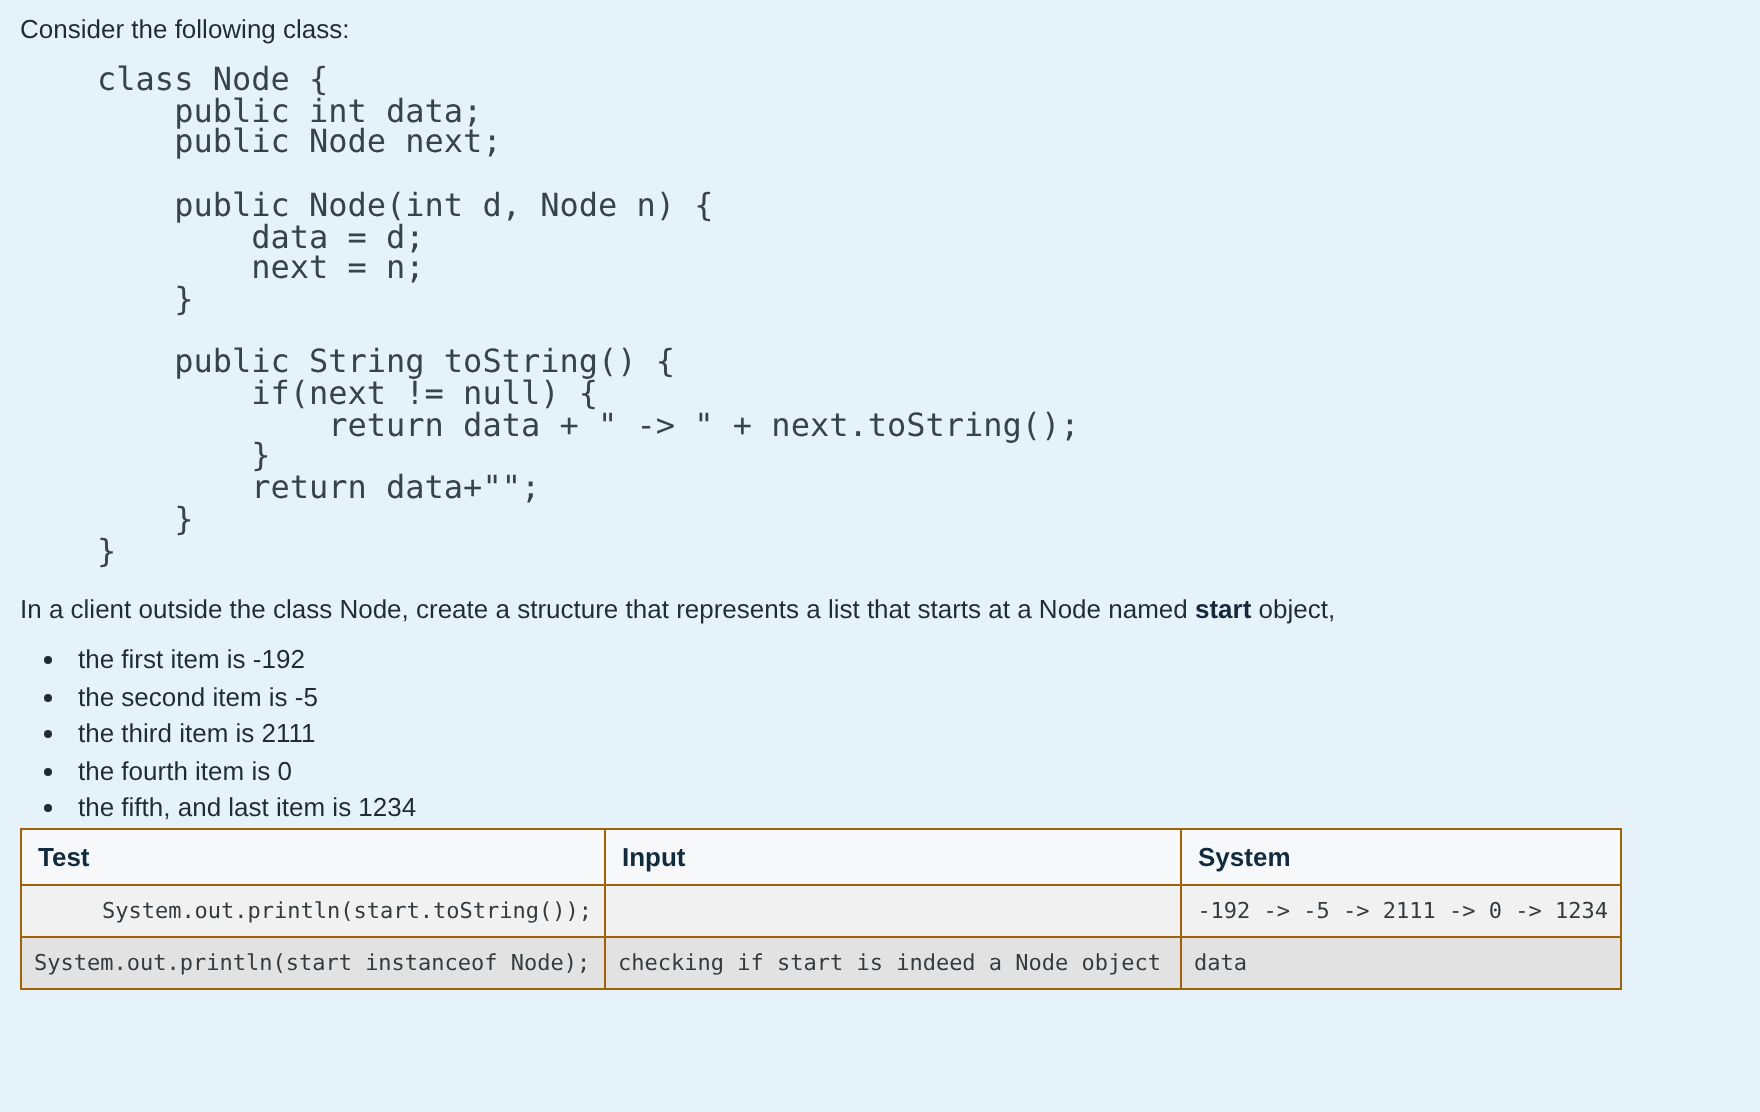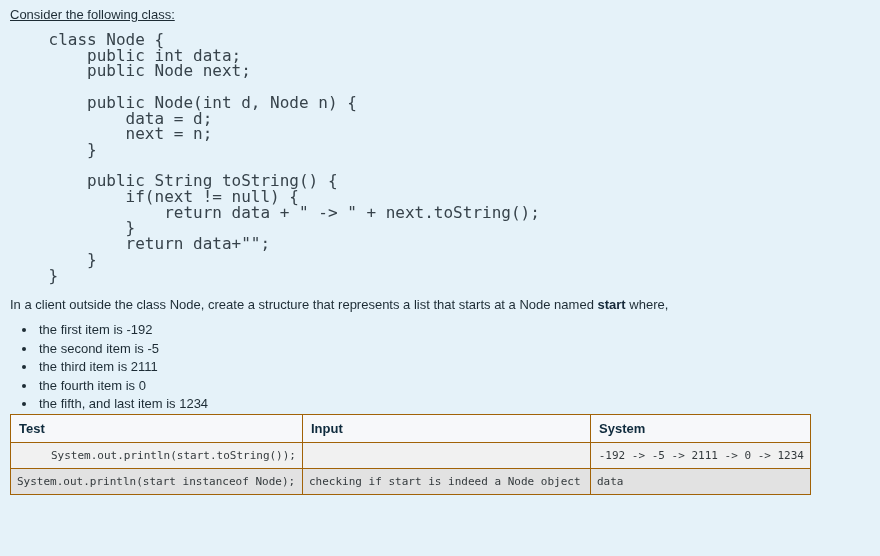--- a/index.html
+++ b/index.html
@@ -6,21 +6,21 @@
   body {
     width: 880px; height: 556px;
     background: #e5f2f9;
     font-family: "Liberation Sans", sans-serif;
     font-size: 13px;
     color: #1d2c35;
     overflow: hidden;
   }
   .page { padding: 7px 10px 0 10px; box-sizing: border-box; }
 
-  .intro { margin: 0 0 9px 0; line-height: 16px; text-decoration: underline; }
+  .intro { margin: 0 0 9px 0; line-height: 16px; }
 
   pre.code {
     margin: 0 0 14px 0;
     font-family: "DejaVu Sans Mono", monospace;
     font-size: 16px;
     line-height: 15.7px;
     color: #37434b;
     white-space: pre;
   }
 
@@ -93,21 +93,21 @@
         }
 
         public String toString() {
             if(next != null) {
                 return data + " -&gt; " + next.toString();
             }
             return data+"";
         }
     }</pre>
 
-  <p class="task"><span>In a client outside the class Node, create a structure that represents a list that starts at a Node named </span><strong>start</strong><span> where,</span></p>
+  <p class="task"><span>In a client outside the class Node, create a structure that represents a list that starts at a Node named </span><strong>start</strong><span> object,</span></p>
 
   <ul class="bullets">
     <li>the first item is -192</li>
     <li>the second item is -5</li>
     <li>the third item is 2111</li>
     <li>the fourth item is 0</li>
     <li>the fifth, and last item is 1234</li>
   </ul>
 
 

